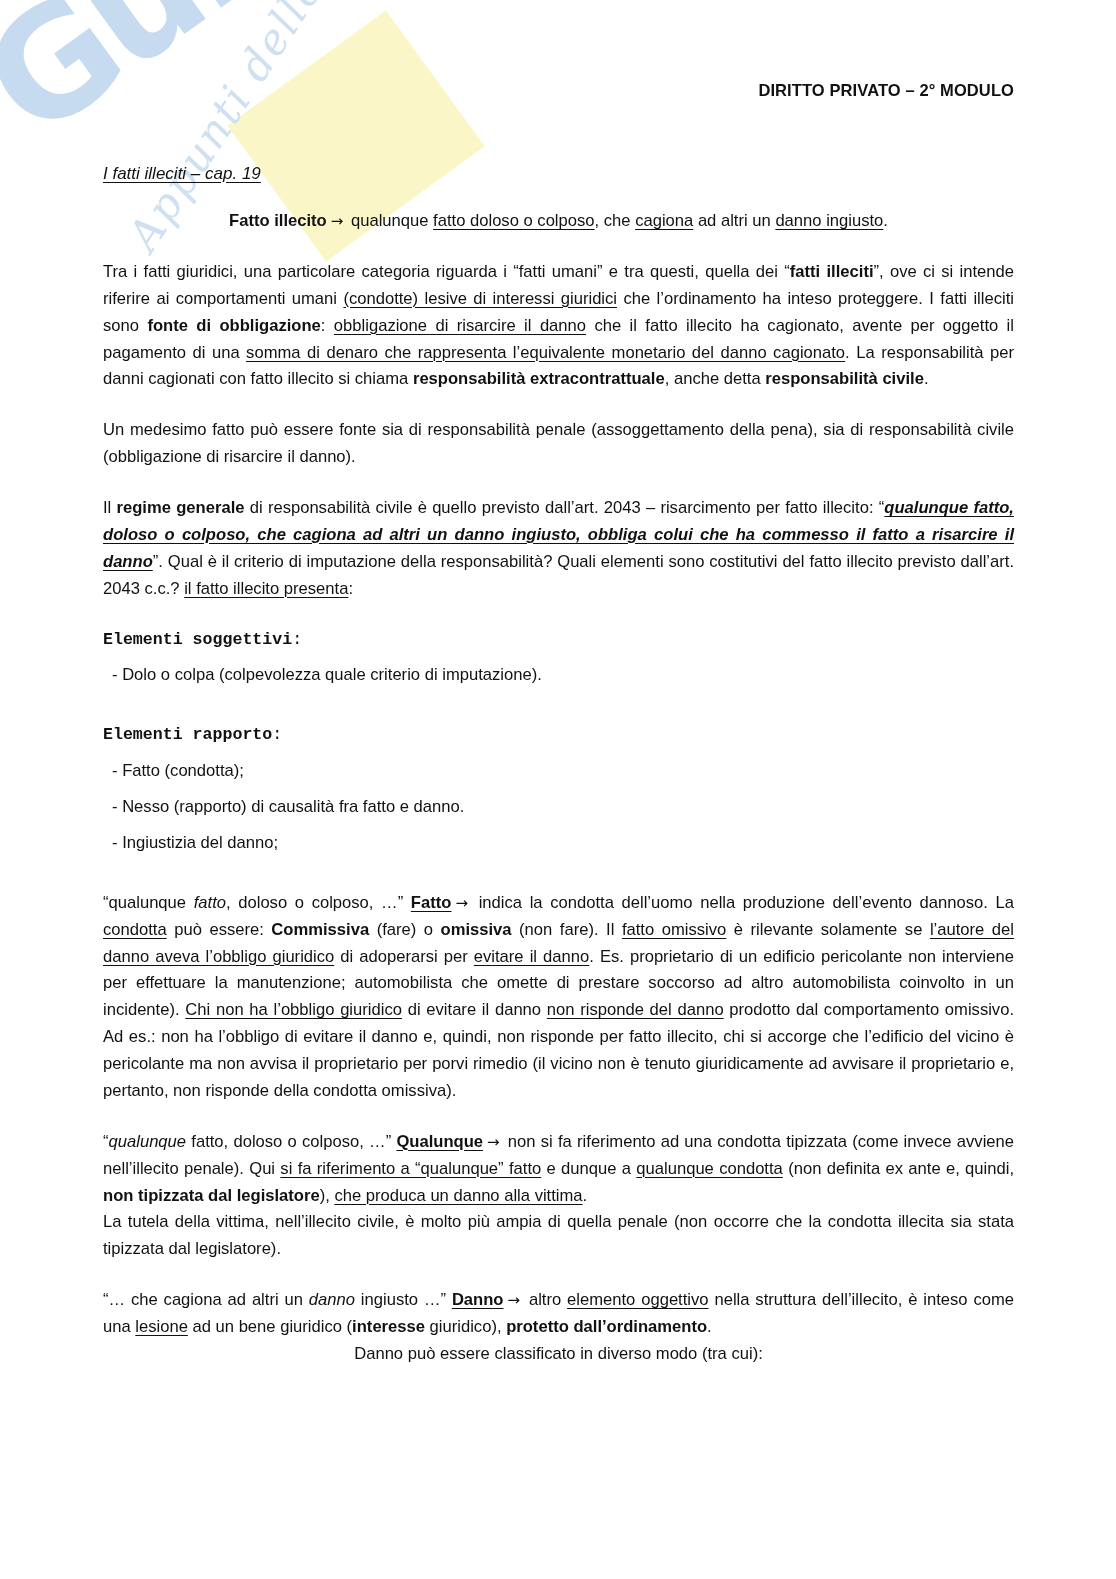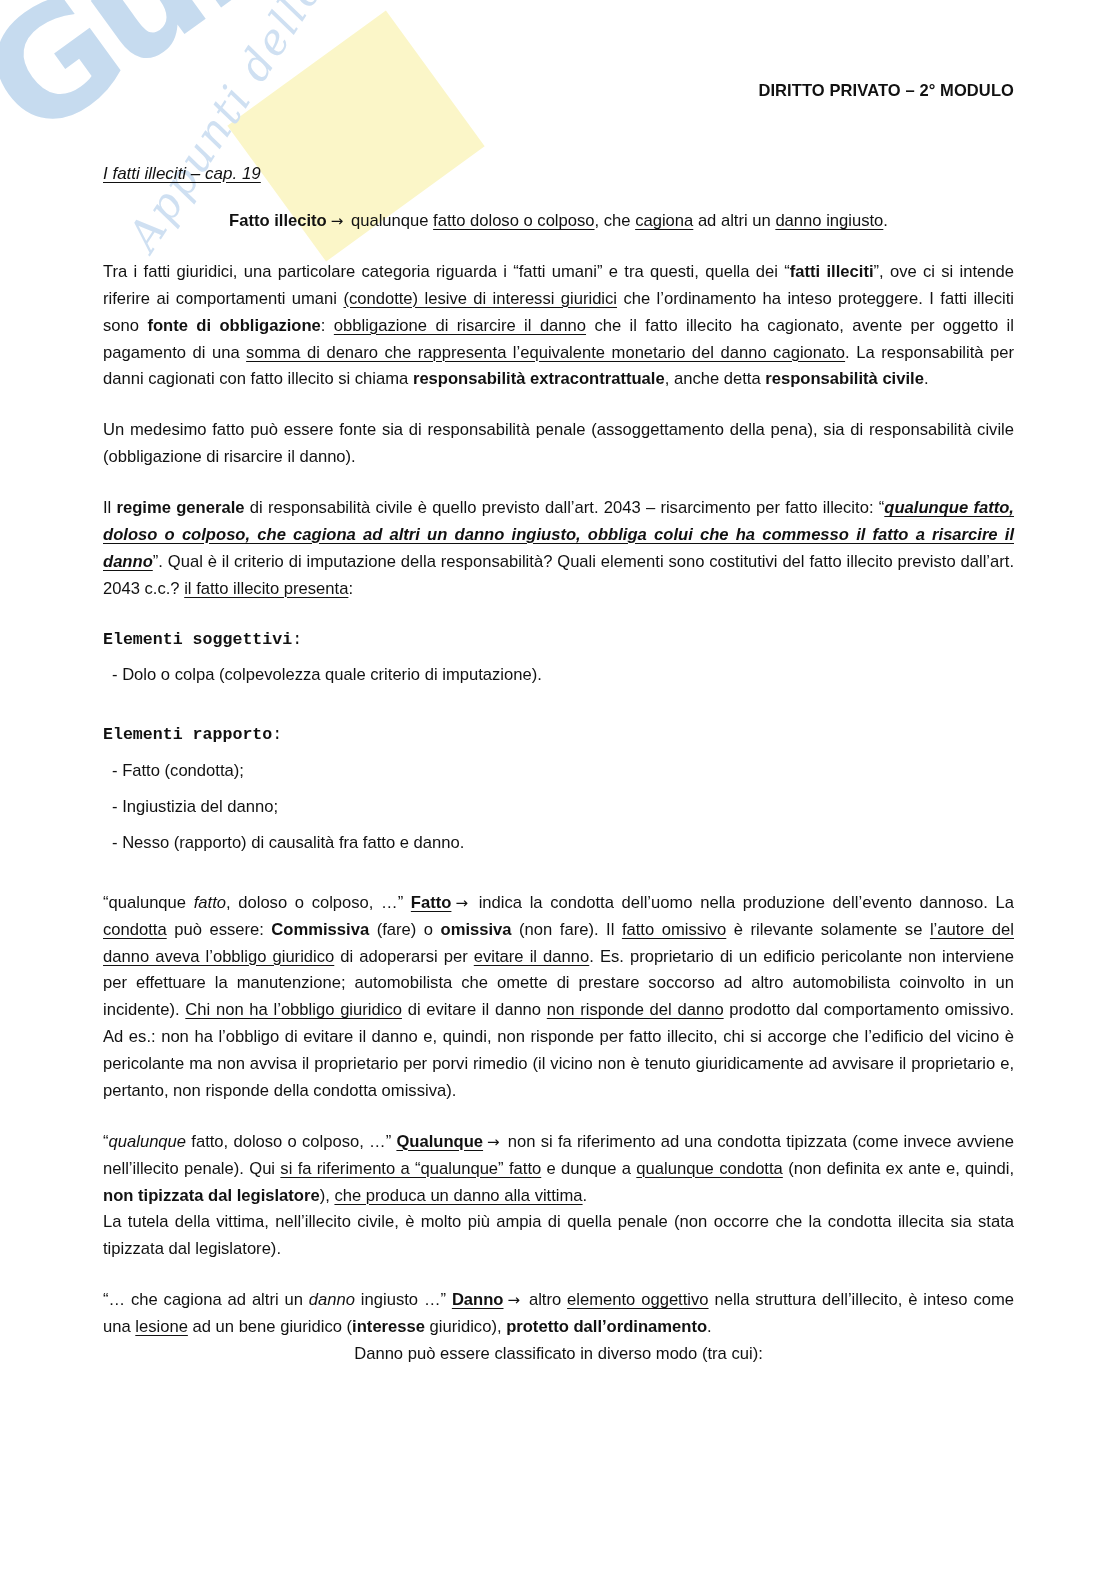--- a/index.html
+++ b/index.html
@@ -180,22 +180,22 @@
 
     <div class="gap-lg"></div>
 
     <p class="hdr"><span>Elementi soggettivi</span><span class="nb">:</span></p>
     <p class="listline">- Dolo o colpa (colpevolezza quale criterio di imputazione).</p>
 
     <div class="gap-lg"></div>
 
     <p class="hdr"><span>Elementi rapporto</span><span class="nb">:</span></p>
     <p class="listline">- Fatto (condotta);</p>
+    <p class="listline">- Nesso (rapporto) di causalità fra fatto e danno.</p>
     <p class="listline">- Ingiustizia del danno;</p>
-    <p class="listline">- Nesso (rapporto) di causalità fra fatto e danno.</p>
 
     <div class="gap-lg"></div>
 
     <p class="para"><span>“qualunque </span><i>fatto</i><span>, doloso o colposo, …” </span><span class="bu">Fatto</span><span class="arrow" style="padding: 0px 3px 0px 4px;">→</span><span> indica la condotta dell’uomo nella produzione dell’evento dannoso. La </span><u>condotta</u><span> può essere: </span><b>Commissiva</b><span> (fare) o </span><b>omissiva</b><span> (non fare). Il </span><u>fatto omissivo</u><span> è rilevante solamente se </span><u>l’autore del danno aveva l’obbligo giuridico</u><span> di adoperarsi per </span><u>evitare il danno</u><span>. Es. proprietario di un edificio pericolante non interviene per effettuare la manutenzione; automobilista che omette di prestare soccorso ad altro automobilista coinvolto in un incidente). </span><u>Chi non ha l’obbligo giuridico</u><span> di evitare il danno </span><u>non risponde del danno</u><span> prodotto dal comportamento omissivo. Ad es.: non ha l’obbligo di evitare il danno e, quindi, non risponde per fatto illecito, chi si accorge che l’edificio del vicino è pericolante ma non avvisa il proprietario per porvi rimedio (il vicino non è tenuto giuridicamente ad avvisare il proprietario e, pertanto, non risponde della condotta omissiva).</span></p>
 
     <div class="gap-lg"></div>
 
     <p class="para"><span>“</span><i>qualunque</i><span> fatto, doloso o colposo, …” </span><span class="bu">Qualunque</span><span class="arrow" style="padding: 0px 3px 0px 4px;">→</span><span> non si fa riferimento ad una condotta tipizzata (come invece avviene nell’illecito penale). Qui </span><u>si fa riferimento a “qualunque” fatto</u><span> e dunque a </span><u>qualunque condotta</u><span> (non definita ex ante e, quindi, </span><b>non tipizzata dal legislatore</b><span>), </span><u>che produca un danno alla vittima</u><span>.</span></p>
 
     <p class="para"><span>La tutela della vittima, nell’illecito civile, è molto più ampia di quella penale (non occorre che la condotta illecita sia stata tipizzata dal legislatore).</span></p>

